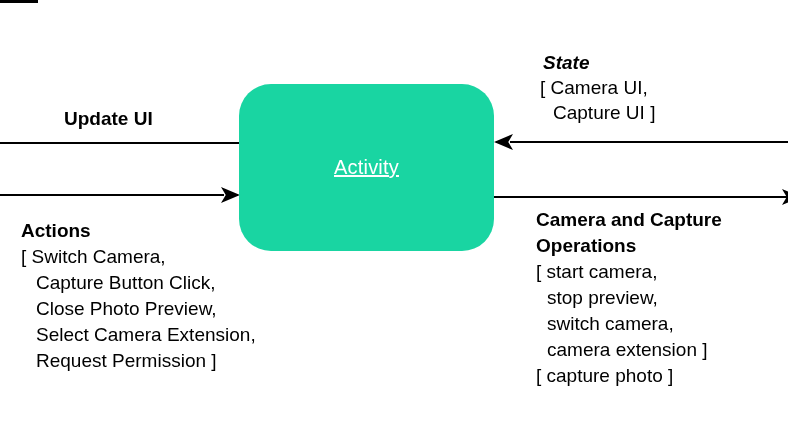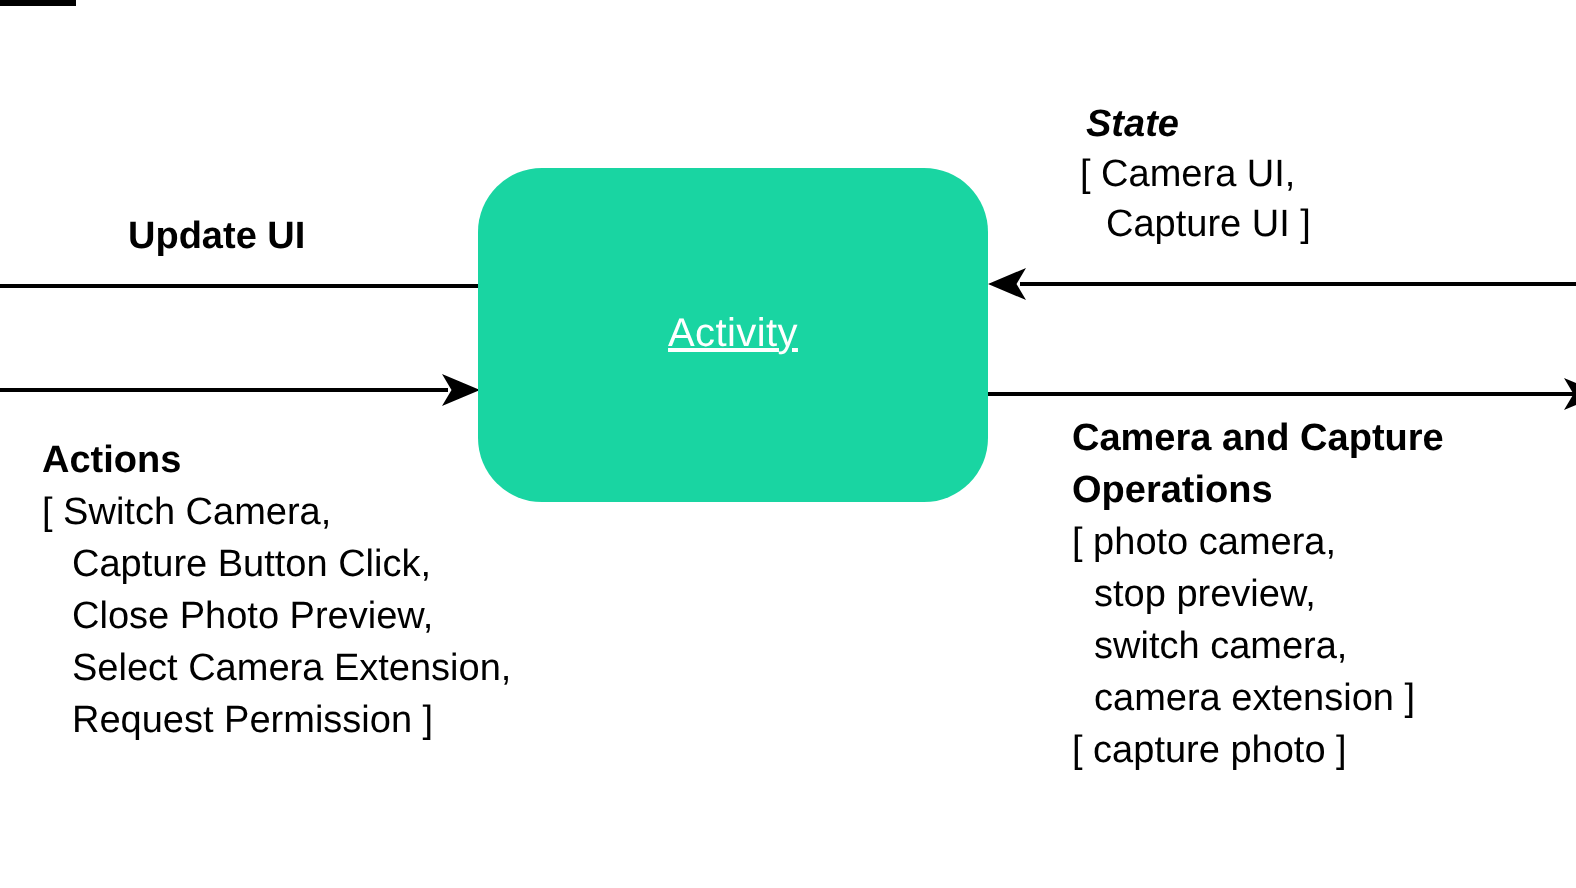--- a/index.html
+++ b/index.html
@@ -79,20 +79,20 @@
     <div>[ Switch Camera,</div>
     <div class="indent15">Capture Button Click,</div>
     <div class="indent15">Close Photo Preview,</div>
     <div class="indent15">Select Camera Extension,</div>
     <div class="indent15">Request Permission ]</div>
   </div>
 
   <div class="label ops-block">
     <div class="bold">Camera and Capture</div>
     <div class="bold">Operations</div>
-    <div>[ photo camera,</div>
+    <div>[ start camera,</div>
     <div class="indent11">stop preview,</div>
     <div class="indent11">switch camera,</div>
     <div class="indent11">camera extension ]</div>
     <div>[ capture photo ]</div>
   </div>
 
 </div>
 
 </body></html>

